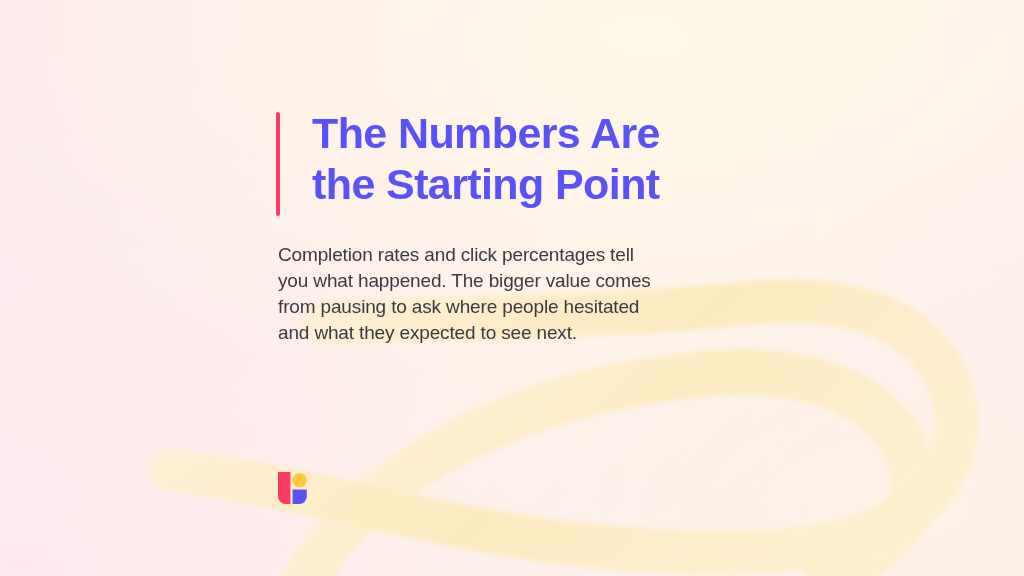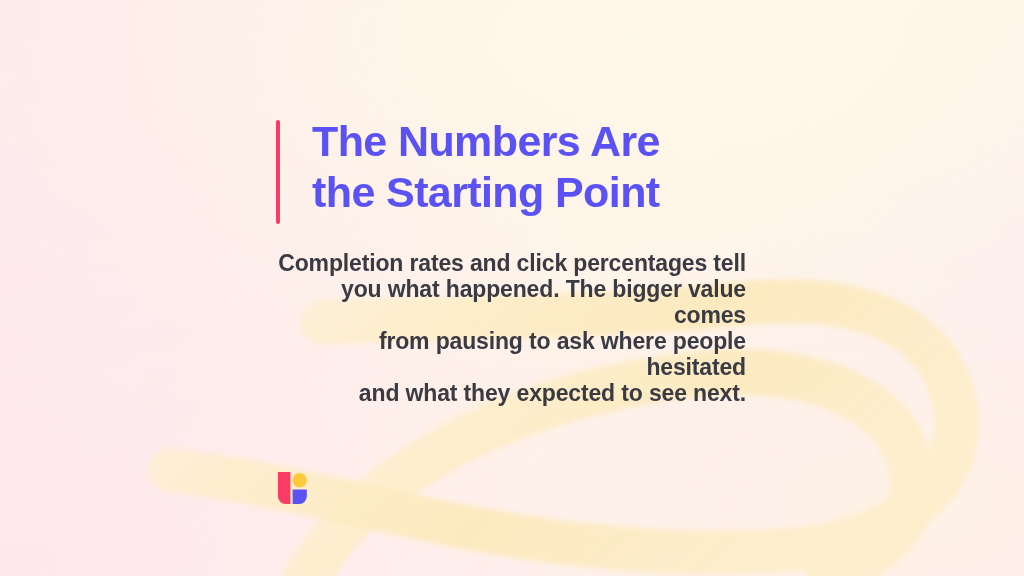--- a/index.html
+++ b/index.html
@@ -34,21 +34,20 @@
     width:1024px; height:576px;
     pointer-events:none;
   }
 
   
   .content {
     position:absolute;
     left:276px;
     top:108px;
     width:470px;
-    margin-top:8px;
   }
 
   .title-block {
     position:relative;
     padding-left:36px;
   }
 
   .accent-bar {
     position:absolute;
     left:0; top:4px;
@@ -62,27 +61,26 @@
     line-height:51px;
     font-weight:700;
     color:#5b52f5;
     letter-spacing:-0.6px;
     white-space:pre-line;
   }
 
   p.body-text {
     margin-top:32px;
     padding-left:2px;
-    font-size:23px;
+    font-size:19px;
     line-height:26px;
-    font-weight:700;
+    font-weight:400;
     color:#3a3a43;
     letter-spacing:-0.15px;
     white-space:pre-line;
-    text-align:right;
   }
 
   
   #logo {
     position:absolute;
     left:277px;
     top:471px;
     width:30px;
     height:34px;
   }

